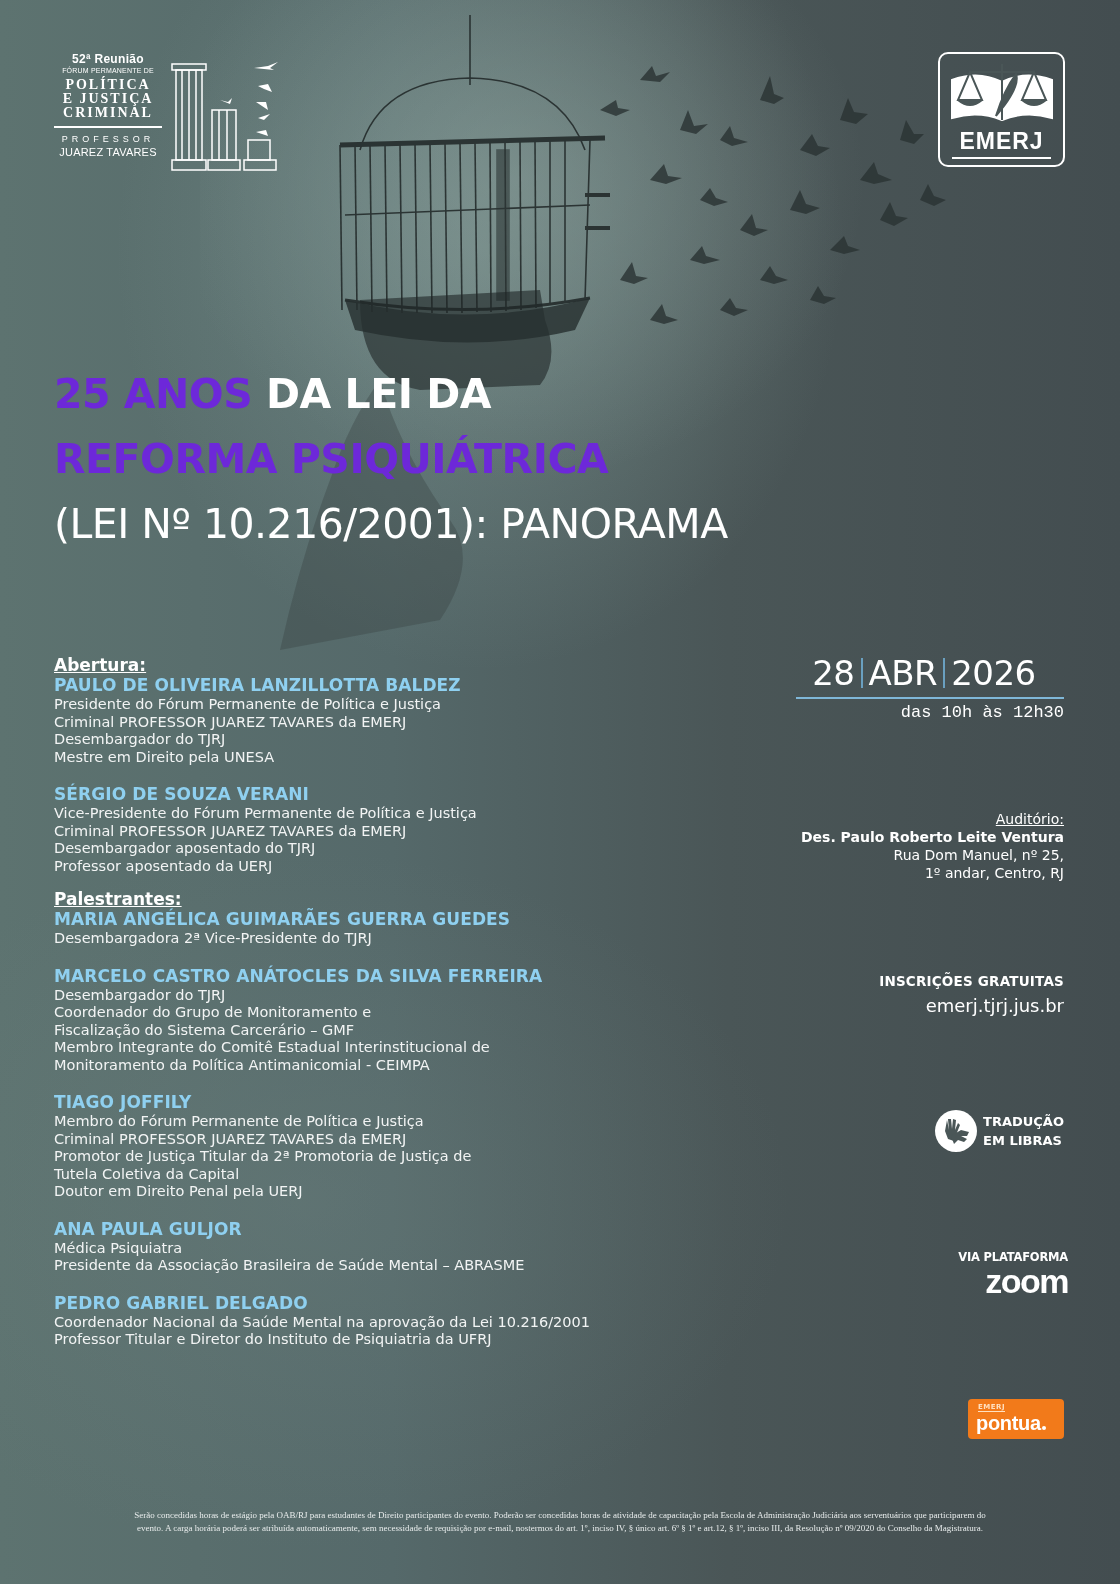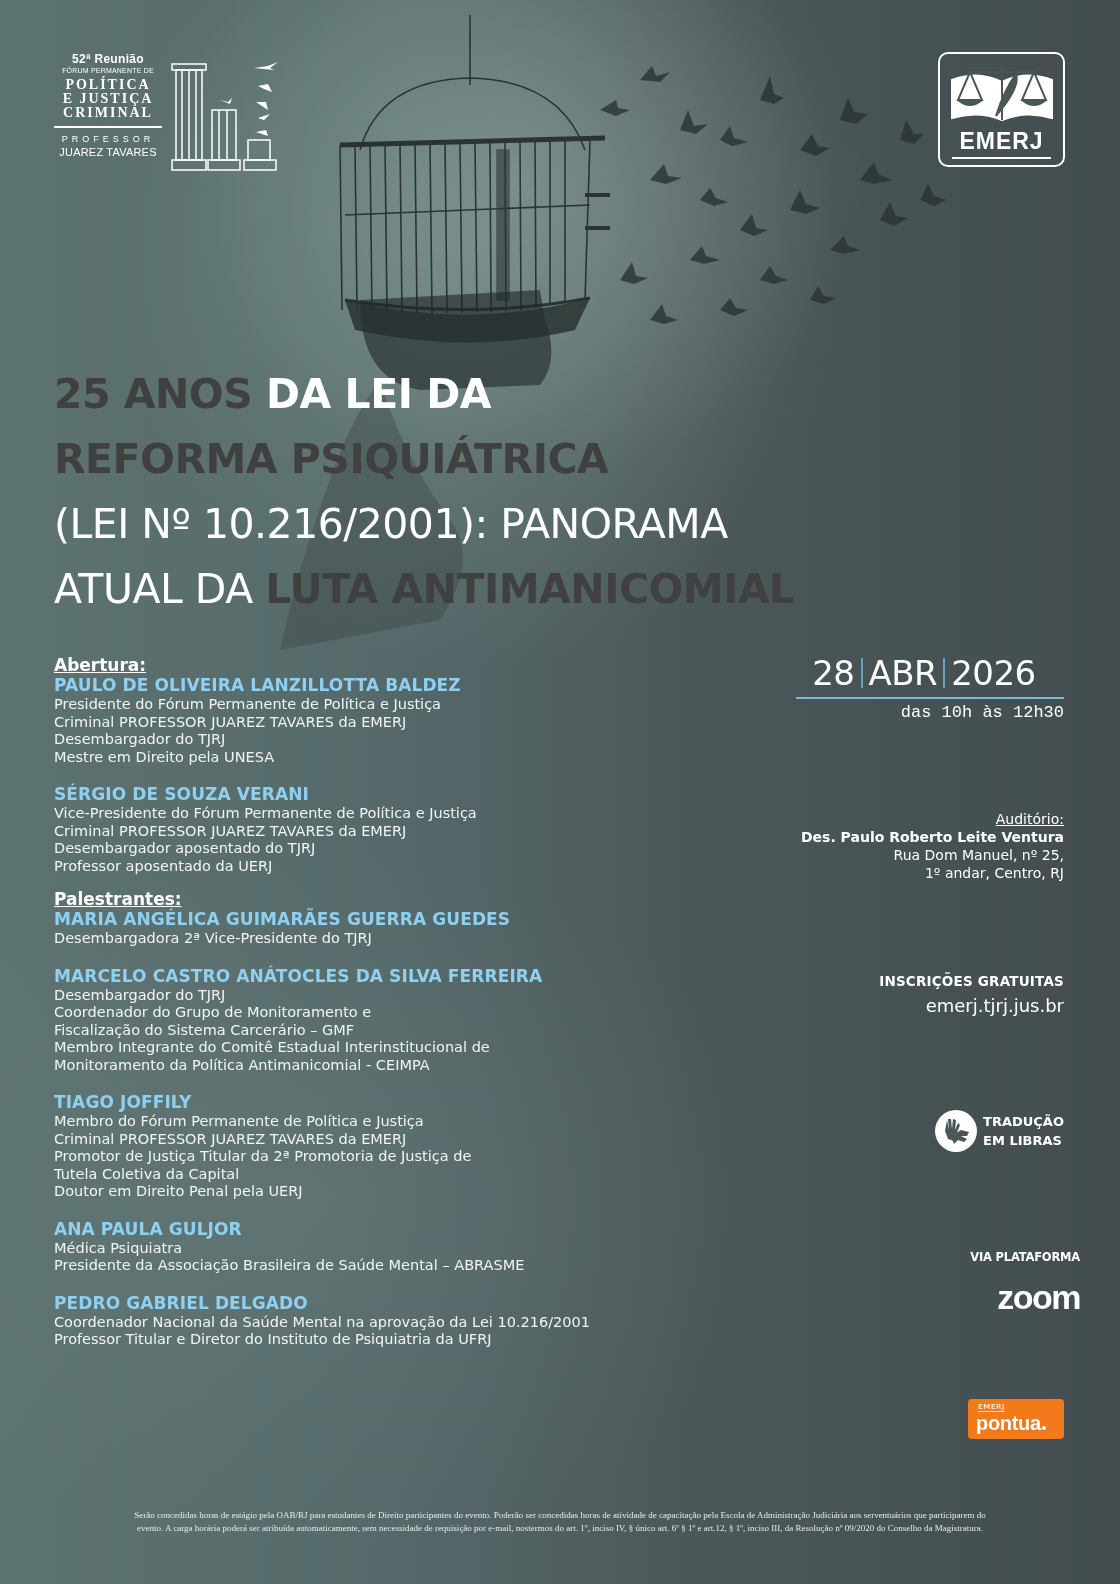--- a/index.html
+++ b/index.html
@@ -26,21 +26,21 @@
   .forum-juarez { font-family: "Liberation Sans", sans-serif; font-size: 11px; letter-spacing: 0.2px; margin-top: 2px; }
   .forum-columns { position: absolute; left: 118px; top: 6px; width: 110px; height: 120px; }
 
   .emerj-logo { position: absolute; left: 938px; top: 52px; width: 127px; height: 115px; border: 2px solid #fff; border-radius: 10px; }
   .emerj-logo svg { position: absolute; left: 8px; top: 6px; }
   .emerj-name { position: absolute; left: 0; right: 0; bottom: 10px; text-align: center; font-family: "Liberation Sans", sans-serif; font-weight: bold; font-size: 23px; letter-spacing: 1px; }
   .emerj-rule { position: absolute; left: 12px; right: 12px; bottom: 6px; height: 2px; background: #fff; }
 
   
   .title { position: absolute; left: 54px; top: 362px; width: 900px; font-family: "DejaVu Sans", sans-serif; font-size: 41px; line-height: 65px; letter-spacing: -0.5px; }
-  .title .hl { color: #404040; font-weight: bold; }
+  .title .hl { color: #6d28d9; font-weight: bold; }
   .title .wb { color: #ffffff; font-weight: bold; }
   .title .wn { color: #ffffff; font-weight: normal; }
 
   
   .speakers { position: absolute; left: 54px; top: 655px; width: 640px; }
   .section-label { font-size: 17px; font-weight: bold; text-decoration: underline; line-height: 20px; }
   .speaker { margin-bottom: 18px; }
   .speaker-name { color: #8fd0f0; font-size: 17px; font-weight: bold; line-height: 21px; letter-spacing: 0.1px; }
   .speaker-line { font-size: 14.5px; line-height: 17.5px; color: #f2f4f4; }
 
@@ -57,23 +57,23 @@
   .venue-line { font-size: 14px; line-height: 18px; }
 
   .registration { position: absolute; right: 56px; top: 973px; text-align: right; width: 260px; }
   .reg-label { font-size: 13.5px; font-weight: bold; letter-spacing: 0.2px; }
   .reg-url { font-size: 18px; margin-top: 6px; }
 
   .libras { position: absolute; right: 56px; top: 1110px; display: flex; align-items: center; gap: 6px; }
   .libras-icon { width: 42px; height: 42px; border-radius: 50%; background: #fff; display: flex; align-items: center; justify-content: center; }
   .libras-text { font-size: 13px; font-weight: bold; line-height: 19px; text-align: left; }
 
-  .zoom-block { position: absolute; right: 40px; top: 1250px; text-align: right; }
+  .zoom-block { position: absolute; right: 52px; top: 1250px; text-align: right; }
   .zoom-label { font-size: 11.5px; font-weight: bold; letter-spacing: -0.2px; }
-  .zoom-logo { font-family: "Liberation Sans", sans-serif; font-size: 34px; font-weight: bold; letter-spacing: -1.5px; line-height: 30px; margin-top: 18px; }
+  .zoom-logo { font-family: "Liberation Sans", sans-serif; font-size: 34px; font-weight: bold; letter-spacing: -1.5px; line-height: 30px; margin-top: 2px; }
 
   .pontua { position: absolute; left: 968px; top: 1399px; width: 96px; height: 40px; background: #f27a1a; border-radius: 4px; }
   .pontua-small { position: absolute; left: 10px; top: 4px; font-size: 7px; font-weight: bold; color: #ffe0c0; border-bottom: 1px solid #ffe0c0; letter-spacing: 0.5px; }
   .pontua-name { position: absolute; left: 8px; top: 13px; font-family: "Liberation Sans", sans-serif; font-weight: bold; font-size: 20px; color: #fff; letter-spacing: -0.3px; }
   .pontua-dot { display: inline-block; width: 4px; height: 4px; background: #fff; border-radius: 50%; margin-left: 1px; }
 
   .footer { position: absolute; left: 40px; right: 40px; top: 1509px; text-align: center; font-family: Liberation Serif, serif; font-size: 9px; line-height: 13px; color: #e8ecec; }
 </style>
 </head>
 <body>
@@ -198,21 +198,20 @@
     </g>
   </svg>
   <div class="emerj-name">EMERJ</div>
   <div class="emerj-rule"></div>
 </div>
 
 <div class="title">
   <div><span class="hl">25 ANOS</span><span class="wb"> DA LEI DA</span></div>
   <div><span class="hl">REFORMA PSIQUIÁTRICA</span></div>
   <div><span class="wn">(LEI Nº 10.216/2001): PANORAMA</span></div>
-  <div><span class="wn">ATUAL DA </span><span class="hl">LUTA ANTIMANICOMIAL</span></div>
 </div>
 
 <div class="speakers">
   <div class="section-label">Abertura:</div>
   <div class="speaker">
     <div class="speaker-name">PAULO DE OLIVEIRA LANZILLOTTA BALDEZ</div>
     <div class="speaker-line">Presidente do Fórum Permanente de Política e Justiça</div>
     <div class="speaker-line">Criminal PROFESSOR JUAREZ TAVARES da EMERJ</div>
     <div class="speaker-line">Desembargador do TJRJ</div>
     <div class="speaker-line">Mestre em Direito pela UNESA</div>

